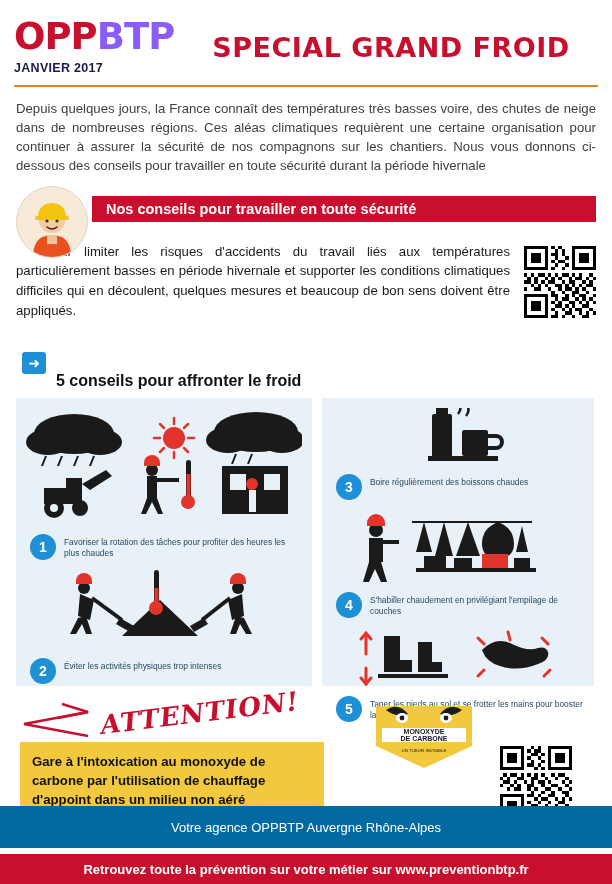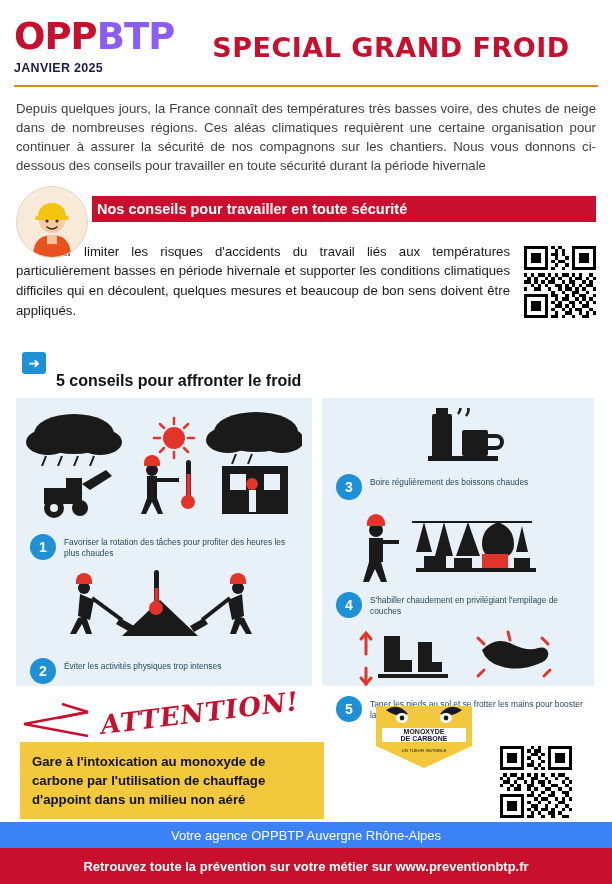--- a/index.html
+++ b/index.html
@@ -97,21 +97,21 @@
     left: 92px;
     right: 16px;
     top: 6px;
     height: 26px;
     background: #c8102e;
     color: #fff;
     font-size: 14.5px;
     font-weight: bold;
     display: flex;
     align-items: center;
-    padding-left: 5px;
+    padding-left: 14px;
     box-sizing: border-box;
   }
 
   
   .para-row {
     display: flex;
     margin: 12px 16px 0 16px;
     align-items: flex-start;
   }
   .para-text {
@@ -239,34 +239,34 @@
     width: 72px;
     height: 72px;
   }
 
   
   .footer-agency {
     position: absolute;
     left: 0;
     right: 0;
     bottom: 36px;
-    height: 26px;
-    background: #3b82f6;
+    height: 42px;
+    background: #0369a1;
     color: #fff;
     font-size: 13px;
     display: flex;
     align-items: center;
     justify-content: center;
   }
   .footer-red {
     position: absolute;
     left: 0;
     right: 0;
     bottom: 0;
-    height: 36px;
+    height: 30px;
     background: #c8102e;
     color: #fff;
     font-size: 13px;
     font-weight: bold;
     display: flex;
     align-items: center;
     justify-content: center;
   }
   .footer-gap {
     position: absolute;
@@ -276,21 +276,21 @@
   }
 </style>
 </head>
 <body>
 
 <div class="page">
 
   <div class="header">
     <div class="logo-block">
       <div class="logo-text"><span class="logo-opp">OPP</span><span class="logo-btp">BTP</span></div>
-      <div class="logo-date">JANVIER 2025</div>
+      <div class="logo-date">JANVIER 2017</div>
     </div>
     <div class="header-title">SPECIAL GRAND FROID</div>
   </div>
   <div class="header-rule"></div>
 
   <div class="intro">Depuis quelques jours, la France connaît des températures très basses voire, des chutes de neige dans de nombreuses régions. Ces aléas climatiques requièrent une certaine organisation pour continuer à assurer la sécurité de nos compagnons sur les chantiers. Nous vous donnons ci-dessous des conseils pour travailler en toute sécurité durant la période hivernale</div>
 
   <div class="advice-row">
     <div class="avatar">
       <svg width="70" height="70" viewBox="0 0 70 70">

